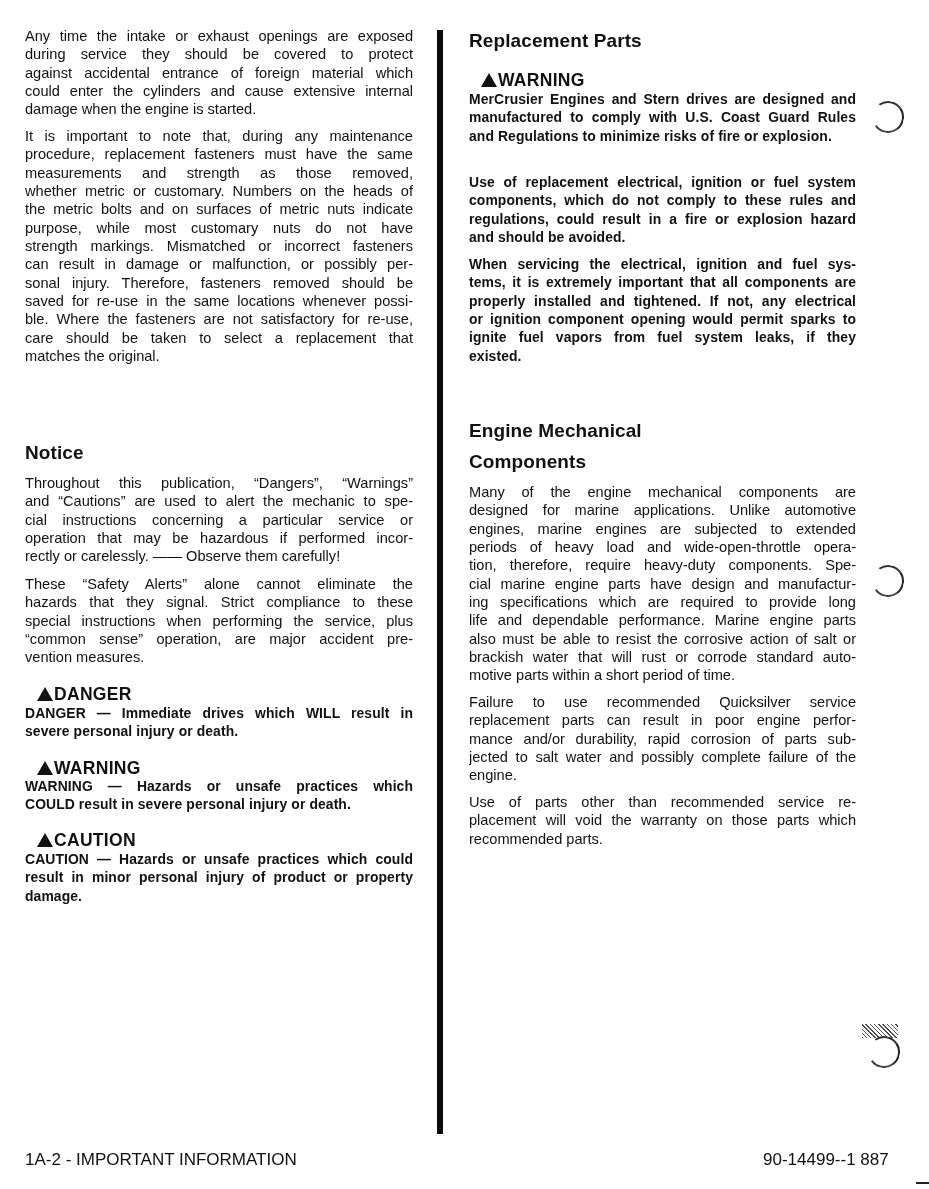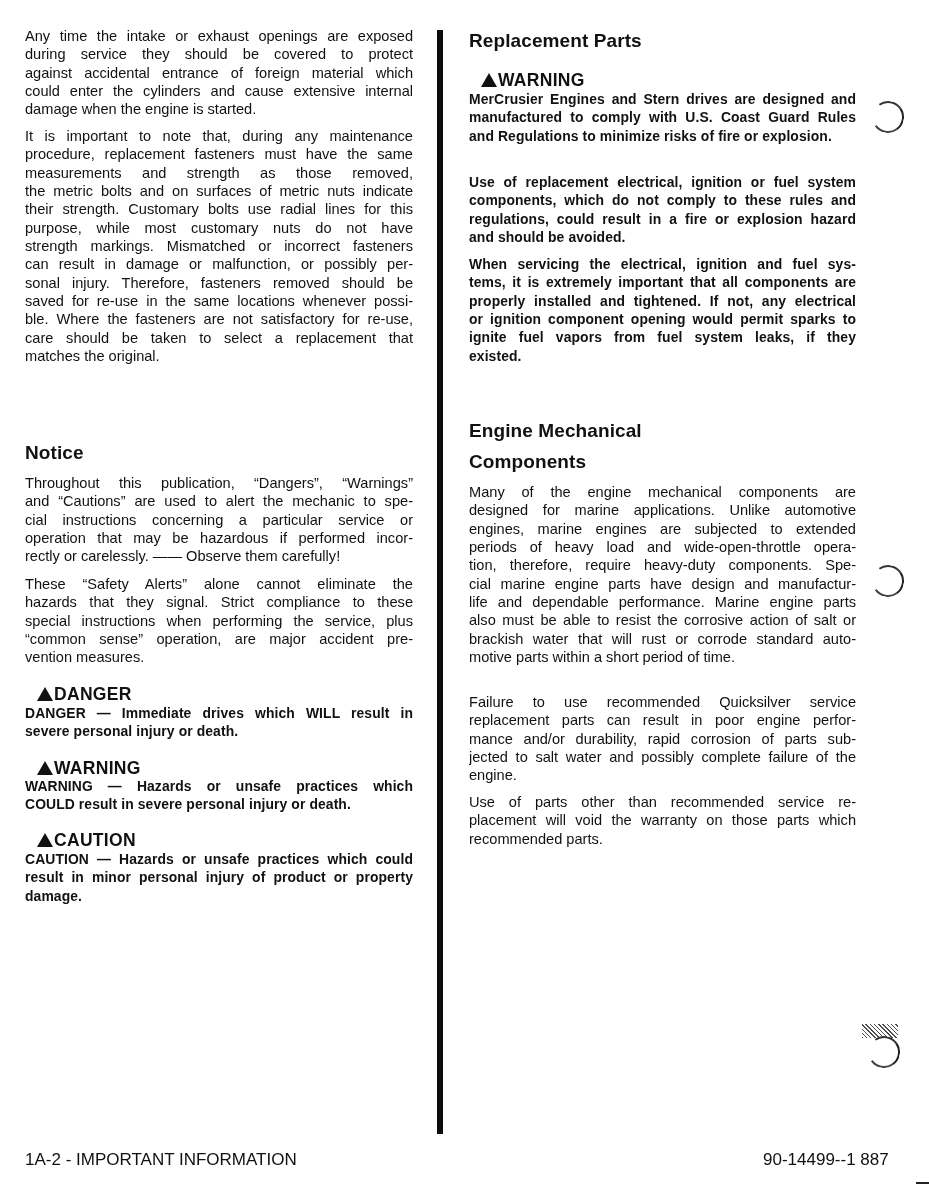--- a/index.html
+++ b/index.html
@@ -35,22 +35,22 @@
       <span class="line">Any time the intake or exhaust openings are exposed</span>
       <span class="line">during service they should be covered to protect</span>
       <span class="line">against accidental entrance of foreign material which</span>
       <span class="line">could enter the cylinders and cause extensive internal</span>
       <span class="line last">damage when the engine is started.</span>
     </div>
   <div class="para" style="top:127px">
       <span class="line">It is important to note that, during any maintenance</span>
       <span class="line">procedure, replacement fasteners must have the same</span>
       <span class="line">measurements and strength as those removed,</span>
+      <span class="line">whether metric or customary. Numbers on the heads of</span>
       <span class="line">the metric bolts and on surfaces of metric nuts indicate</span>
-      <span class="line">their strength. Customary bolts use radial lines for this</span>
       <span class="line">purpose, while most customary nuts do not have</span>
       <span class="line">strength markings. Mismatched or incorrect fasteners</span>
       <span class="line">can result in damage or malfunction, or possibly per-</span>
       <span class="line">sonal injury. Therefore, fasteners removed should be</span>
       <span class="line">saved for re-use in the same locations whenever possi-</span>
       <span class="line">ble. Where the fasteners are not satisfactory for re-use,</span>
       <span class="line">care should be taken to select a replacement that</span>
       <span class="line last">matches the original.</span>
     </div>
 
@@ -125,20 +125,21 @@
 
   <div class="h1" style="top:416px">Engine Mechanical</div>
   <div class="h1" style="top:447px">Components</div>
   <div class="para" style="top:483px">
       <span class="line">Many of the engine mechanical components are</span>
       <span class="line">designed for marine applications. Unlike automotive</span>
       <span class="line">engines, marine engines are subjected to extended</span>
       <span class="line">periods of heavy load and wide-open-throttle opera-</span>
       <span class="line">tion, therefore, require heavy-duty components. Spe-</span>
       <span class="line">cial marine engine parts have design and manufactur-</span>
+      <span class="line">ing specifications which are required to provide long</span>
       <span class="line">life and dependable performance. Marine engine parts</span>
       <span class="line">also must be able to resist the corrosive action of salt or</span>
       <span class="line">brackish water that will rust or corrode standard auto-</span>
       <span class="line last">motive parts within a short period of time.</span>
     </div>
   <div class="para" style="top:693px">
       <span class="line">Failure to use recommended Quicksilver service</span>
       <span class="line">replacement parts can result in poor engine perfor-</span>
       <span class="line">mance and/or durability, rapid corrosion of parts sub-</span>
       <span class="line">jected to salt water and possibly complete failure of the</span>

